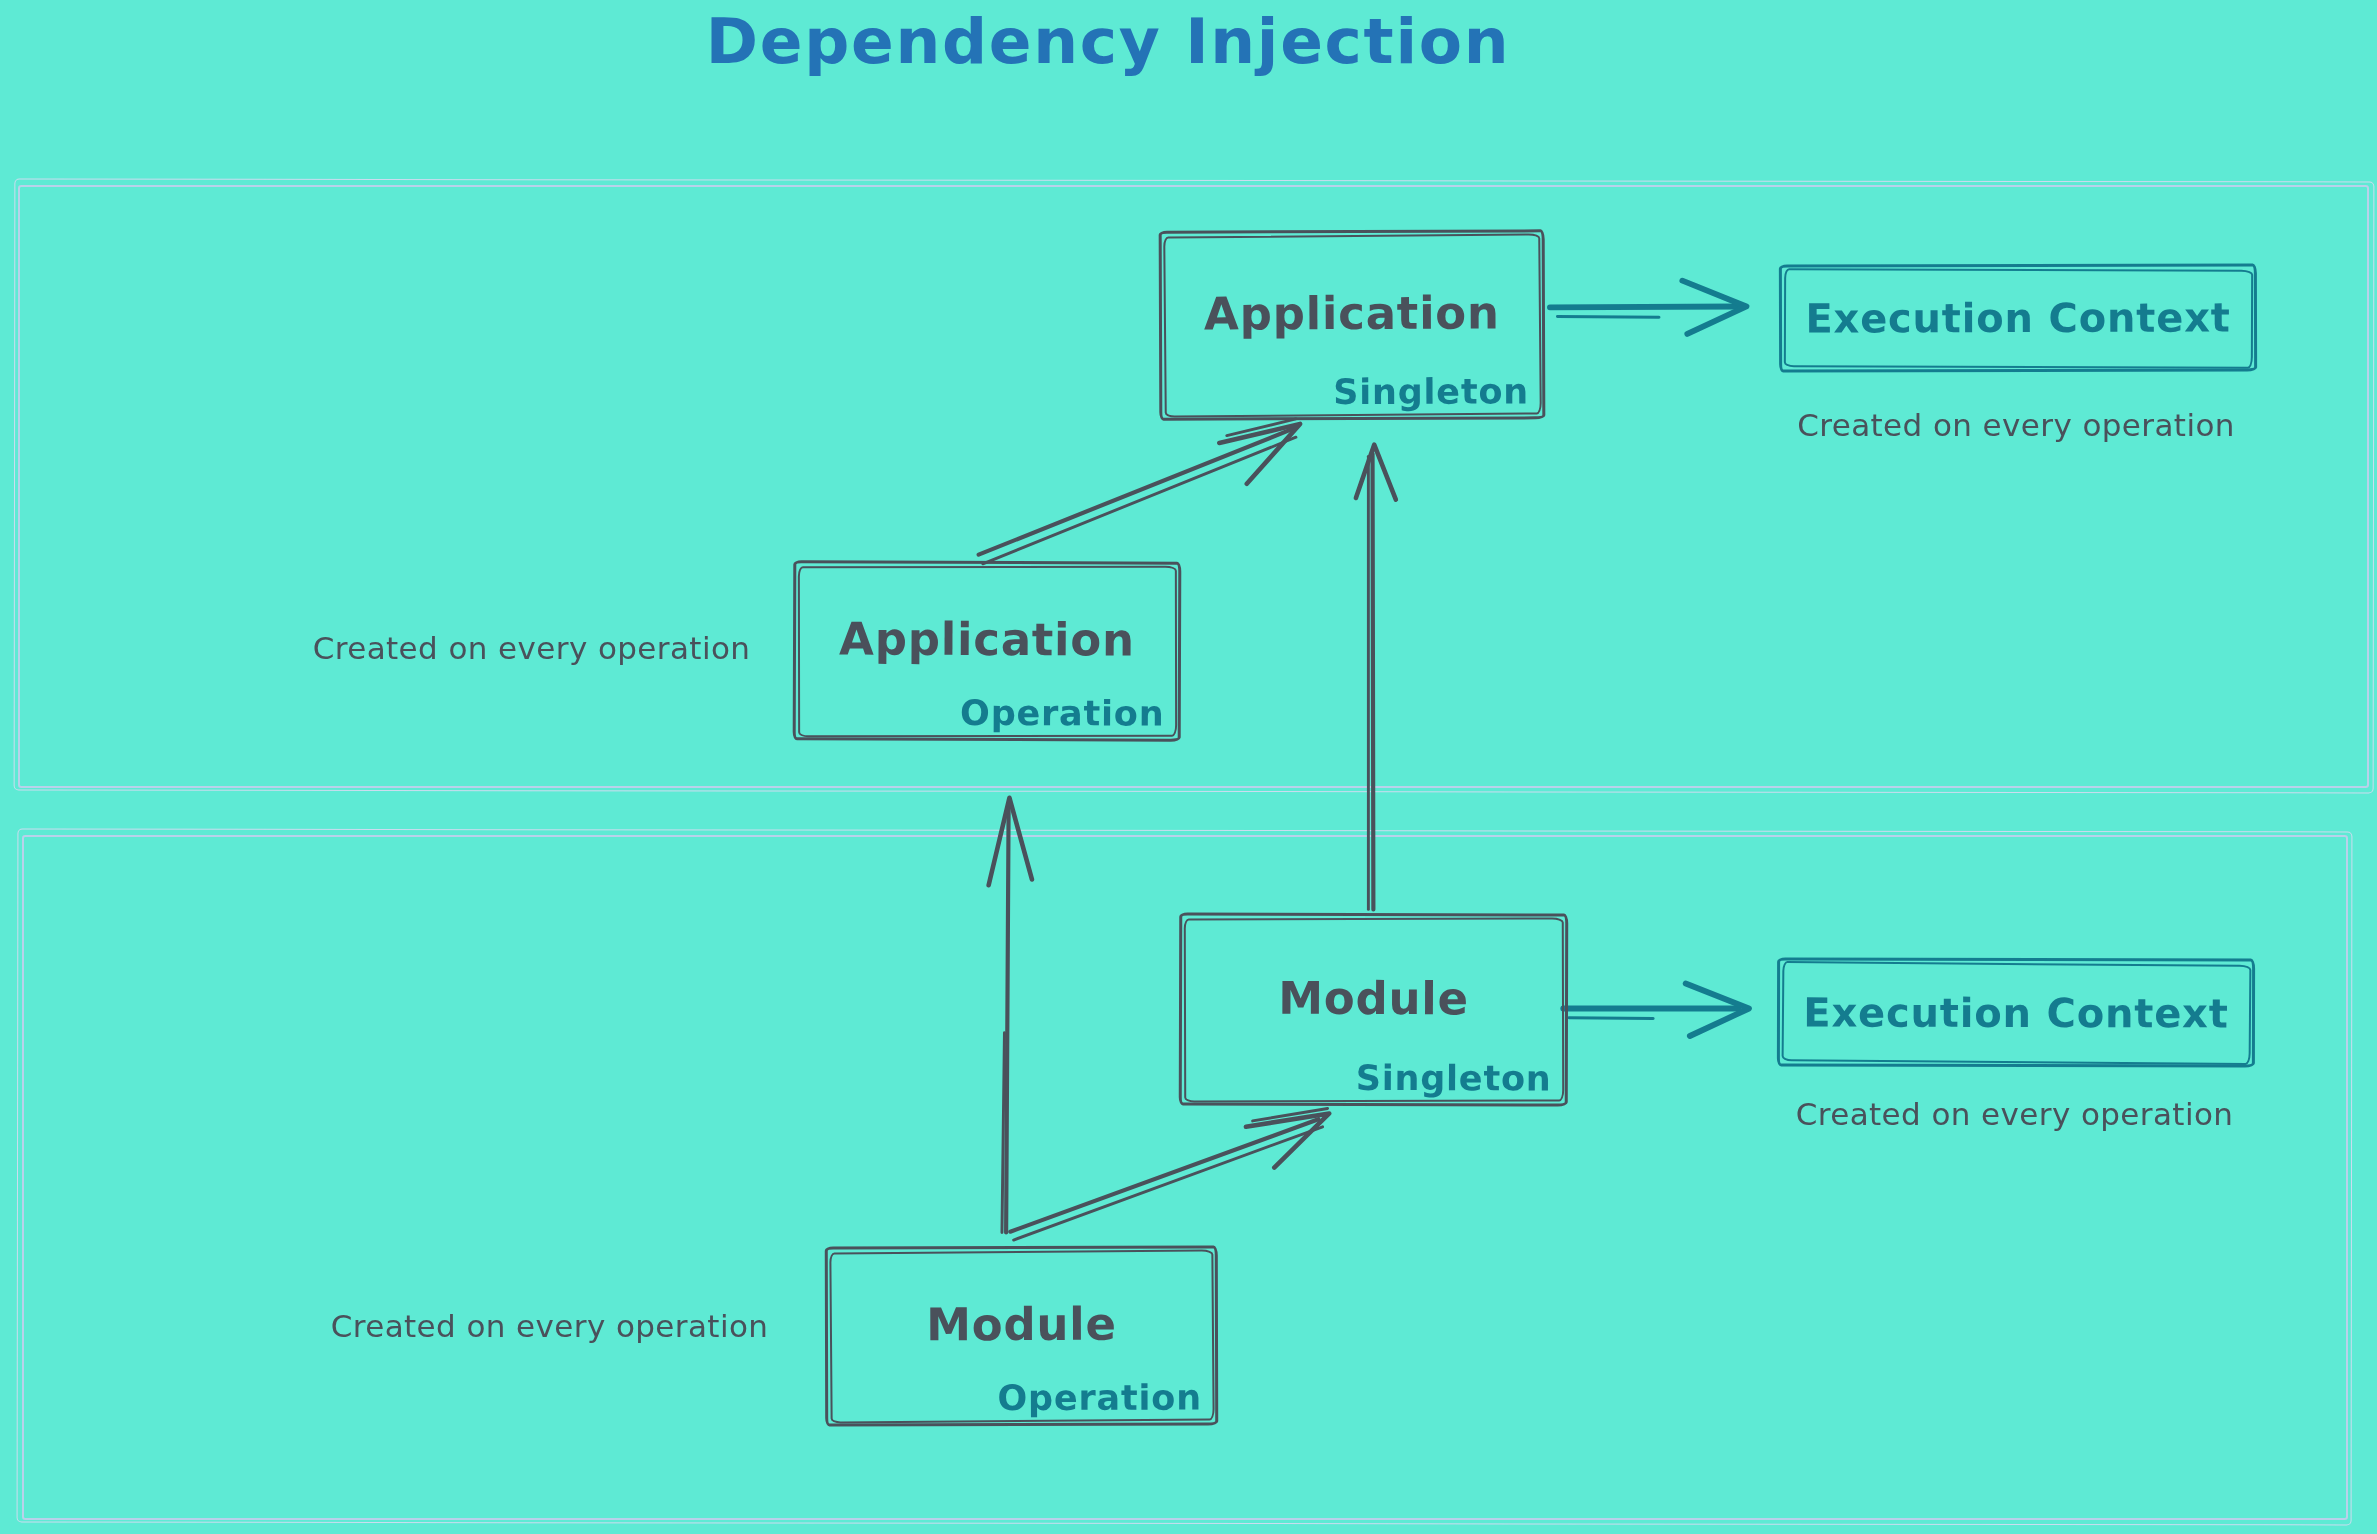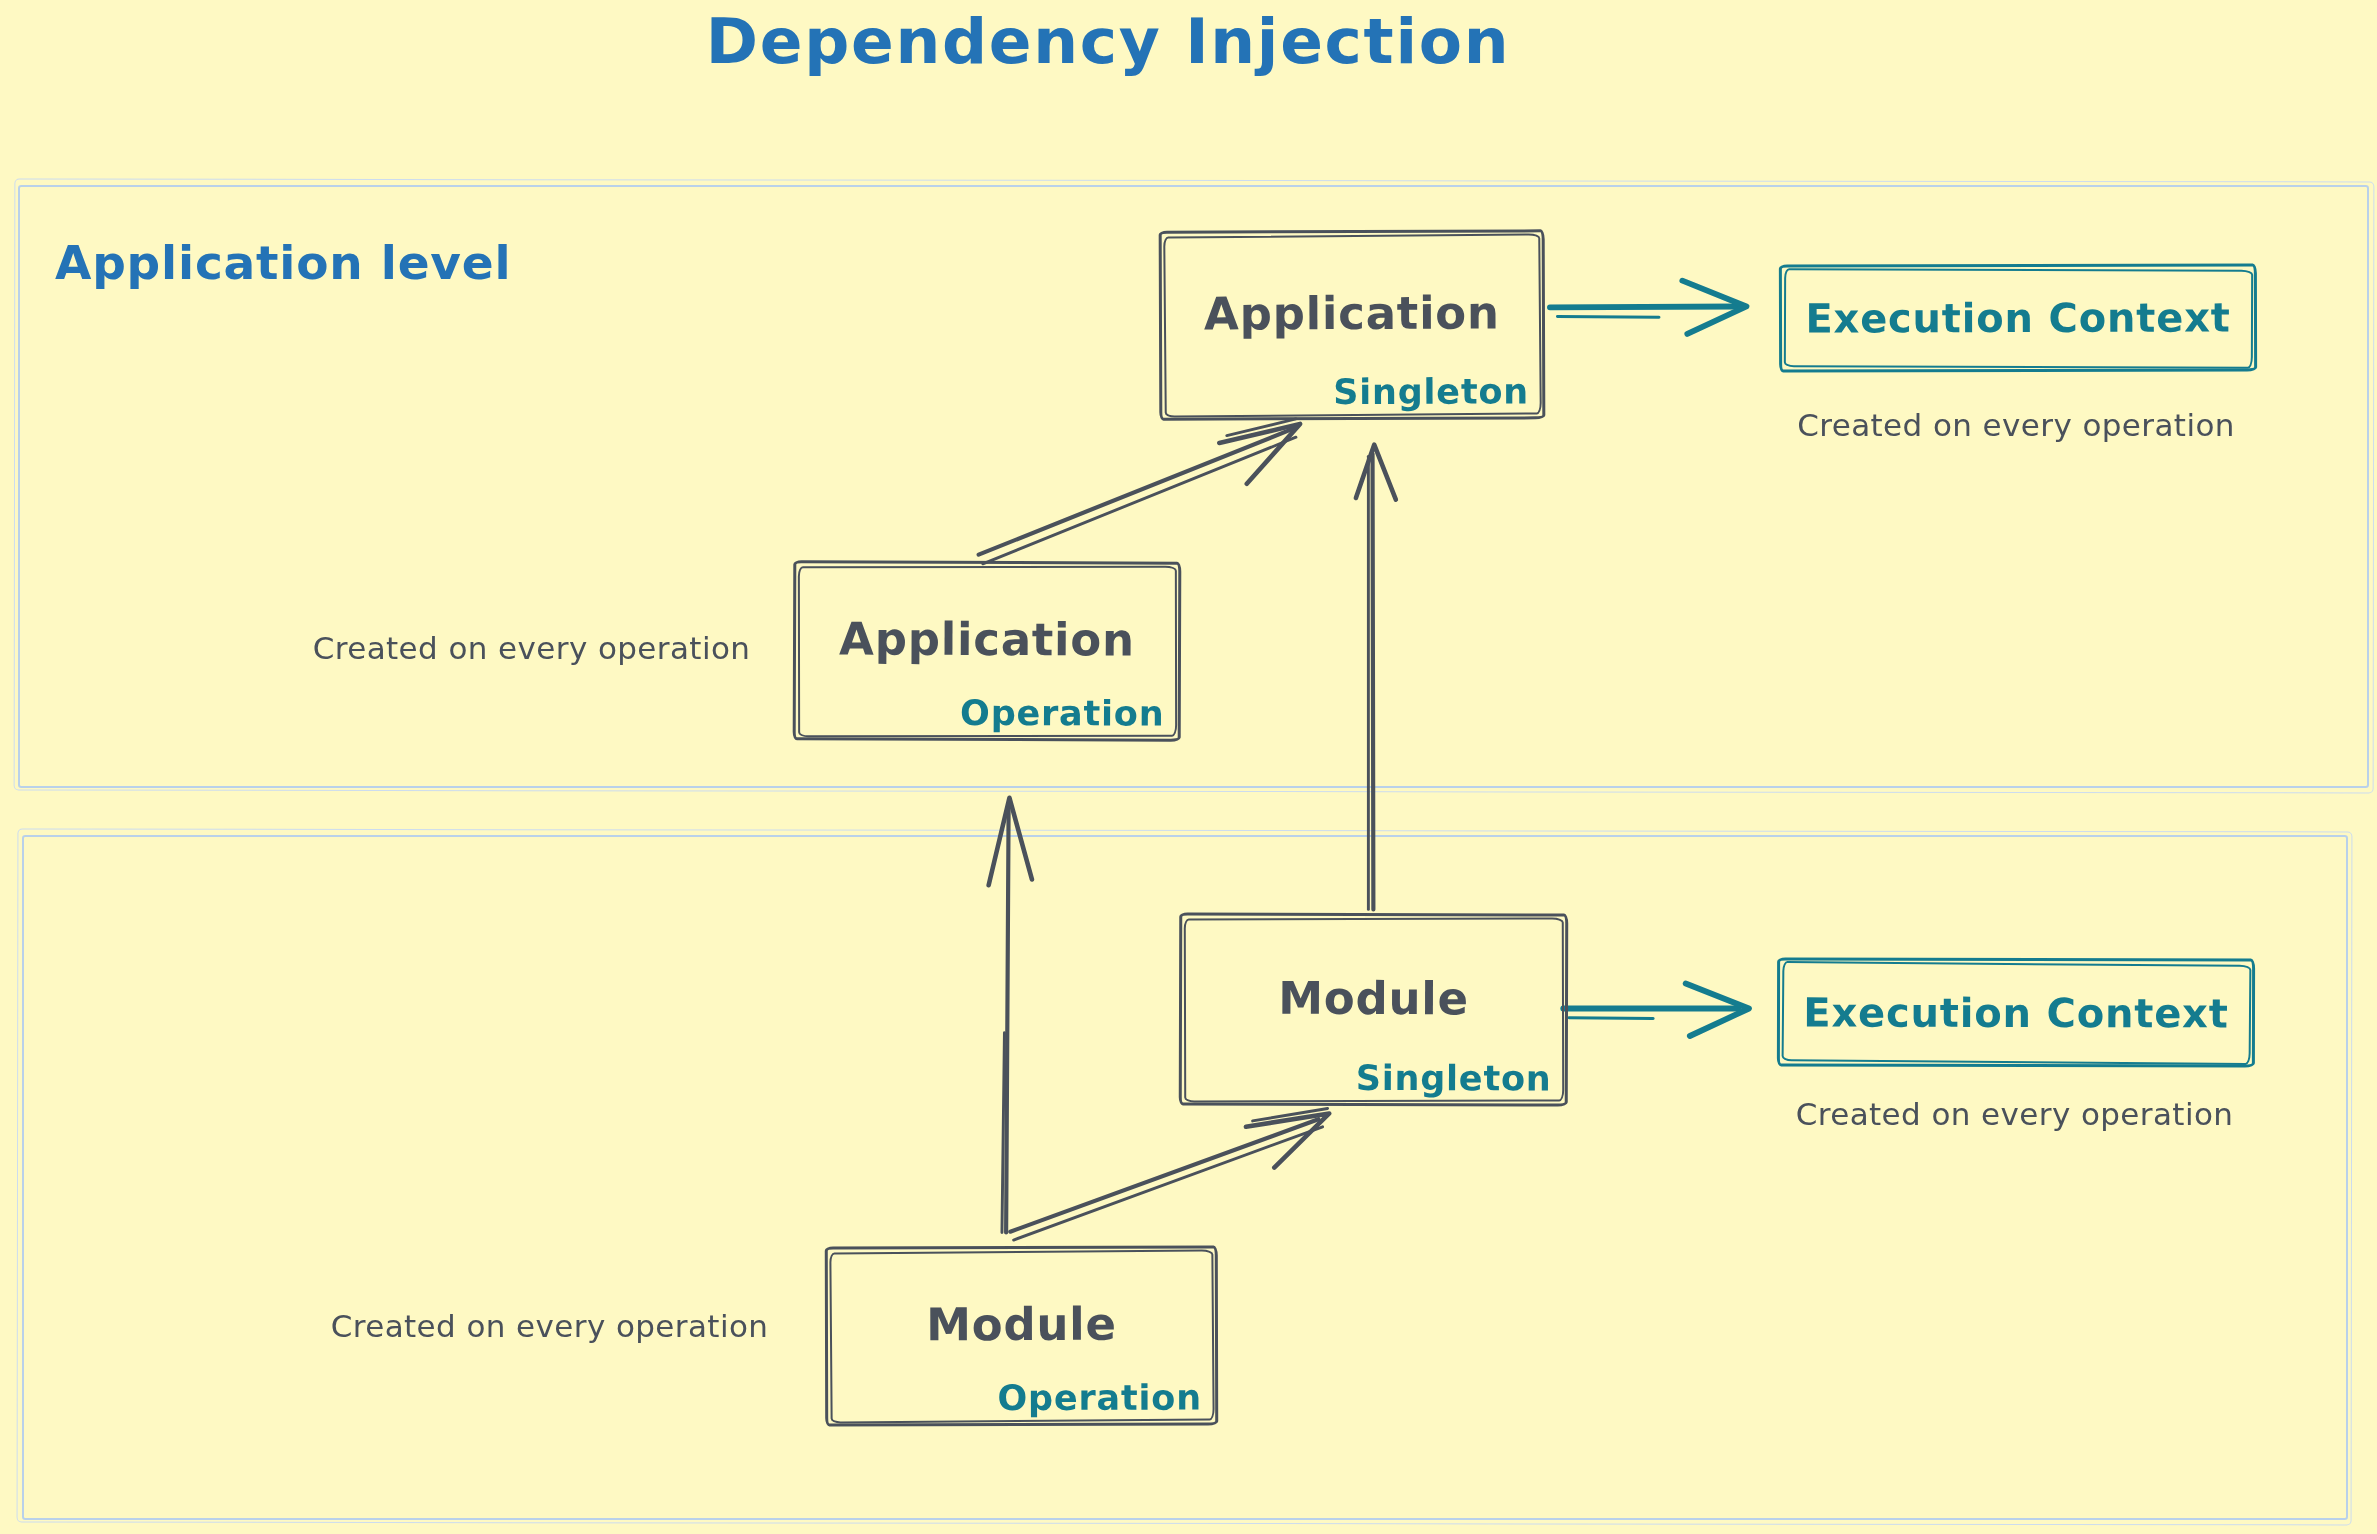--- a/index.html
+++ b/index.html
@@ -1,17 +1,17 @@
 <!DOCTYPE html>
 <html style="font-size:13.3px"><head>
 <meta charset="utf-8">
 <style>
   html,body{margin:0;padding:0;background:#ffffff;}
   body{font-family:"DejaVu Sans","Liberation Sans",sans-serif;color:#4a515b;}
-  #canvas{position:relative;width:2377px;height:1534px;background:#fef9c3;overflow:hidden;}
+  #canvas{position:relative;width:2377px;height:1534px;background:#5eead4;overflow:hidden;}
 
   .diagram-title{position:absolute;left:356px;top:5px;width:1504px;text-align:center;
     font-size:63px;font-weight:700;color:#2473b6;letter-spacing:1.7px;}
   .diagram-subtitle{position:absolute;left:356px;top:113px;width:1504px;text-align:center;
     font-size:33px;font-weight:600;color:#4a515b;letter-spacing:0.8px;}
 
   .section{position:absolute;border:2.1px solid #b9d1ea;border-radius:3.3px;background:transparent;}
   .section::before{content:"";position:absolute;inset:-6.7px;border:1.2px solid #ccdcef;
     border-radius:5px;transform:rotate(.07deg);pointer-events:none;}
 
@@ -41,21 +41,20 @@
   .head-teal{fill:none;stroke-width:7;stroke-linecap:round;stroke-linejoin:round;}
 </style>
 </head>
 <body>
 
 <div id="canvas">
 
   <div class="diagram-title">Dependency Injection</div>
 
   <div class="section" style="left:18.3px;top:185px;width:2347px;height:599px;"></div>
-  <div class="level-label" style="left:55px;top:235px;">Application level</div>
 
   <div class="section" style="left:21.7px;top:835px;width:2322px;height:681px;"></div>
 
   <svg class="arrows-layer" width="2377" height="1534" viewBox="0 0 2854 1842">
     <g>
       <path class="shaft s-dark" d="M1175 666 L1552 515"></path>
       <path class="shaft-thin s-dark" d="M1180 677 L1556 525"></path>
       <path class="head s-dark" d="M1464 532 L1561 509 L1497 581"></path>
       <path class="shaft-thin s-dark" d="M1473 523 L1556 503"></path>
     </g>

